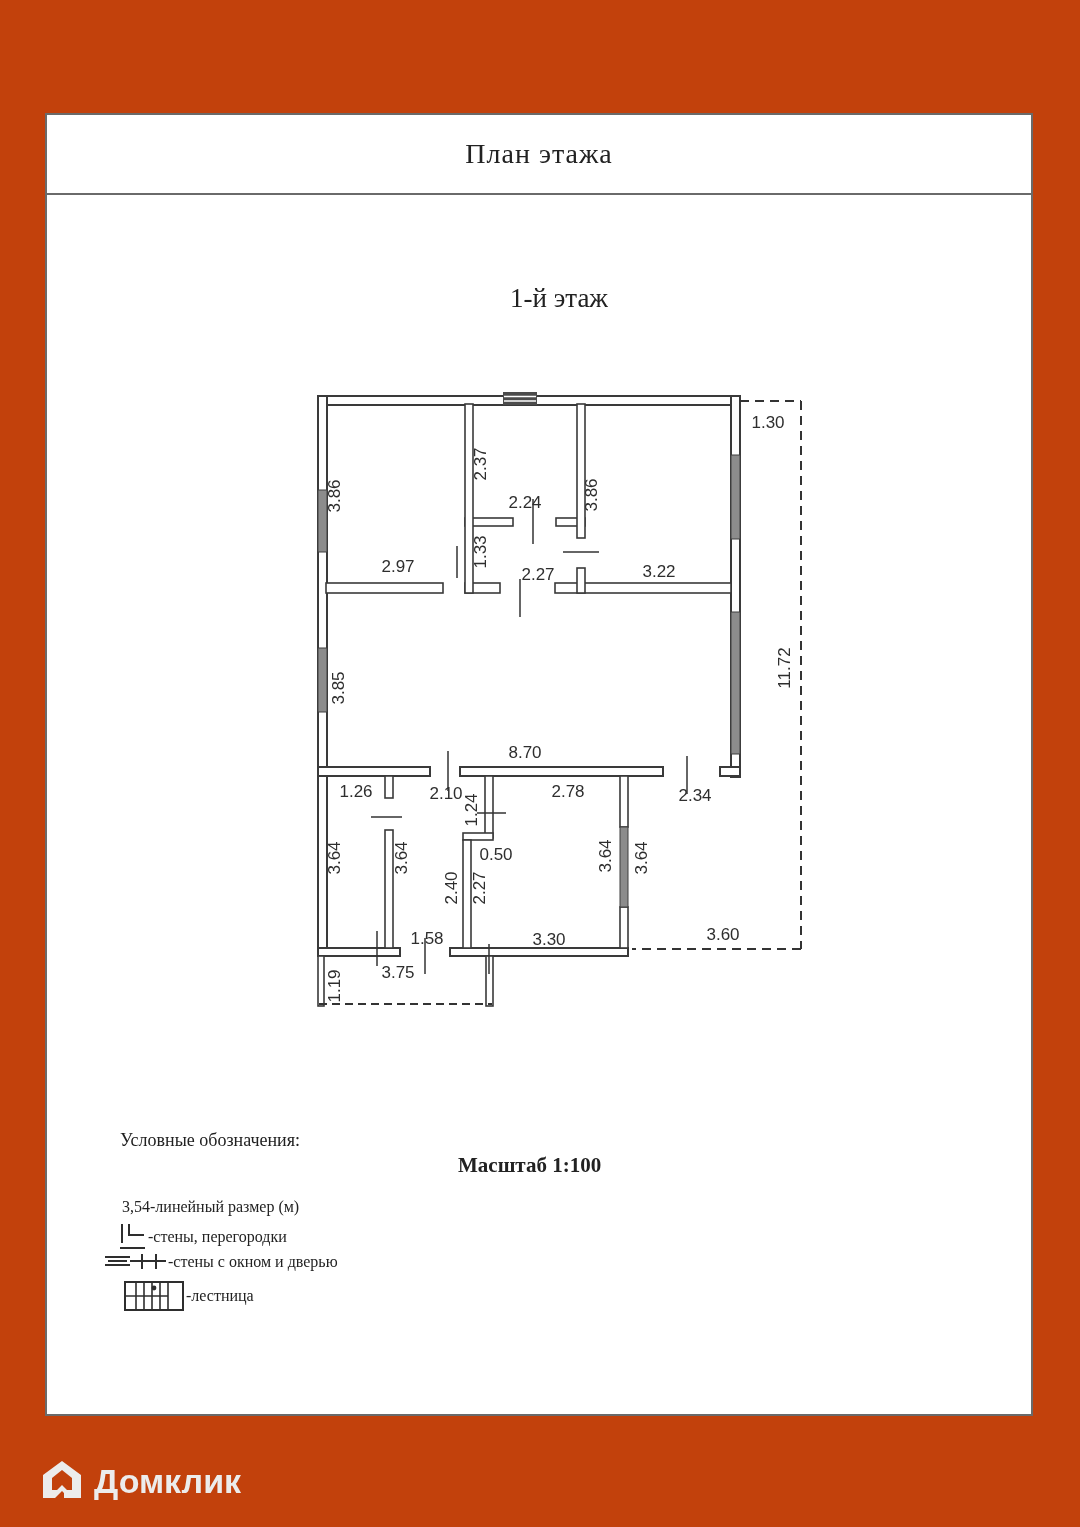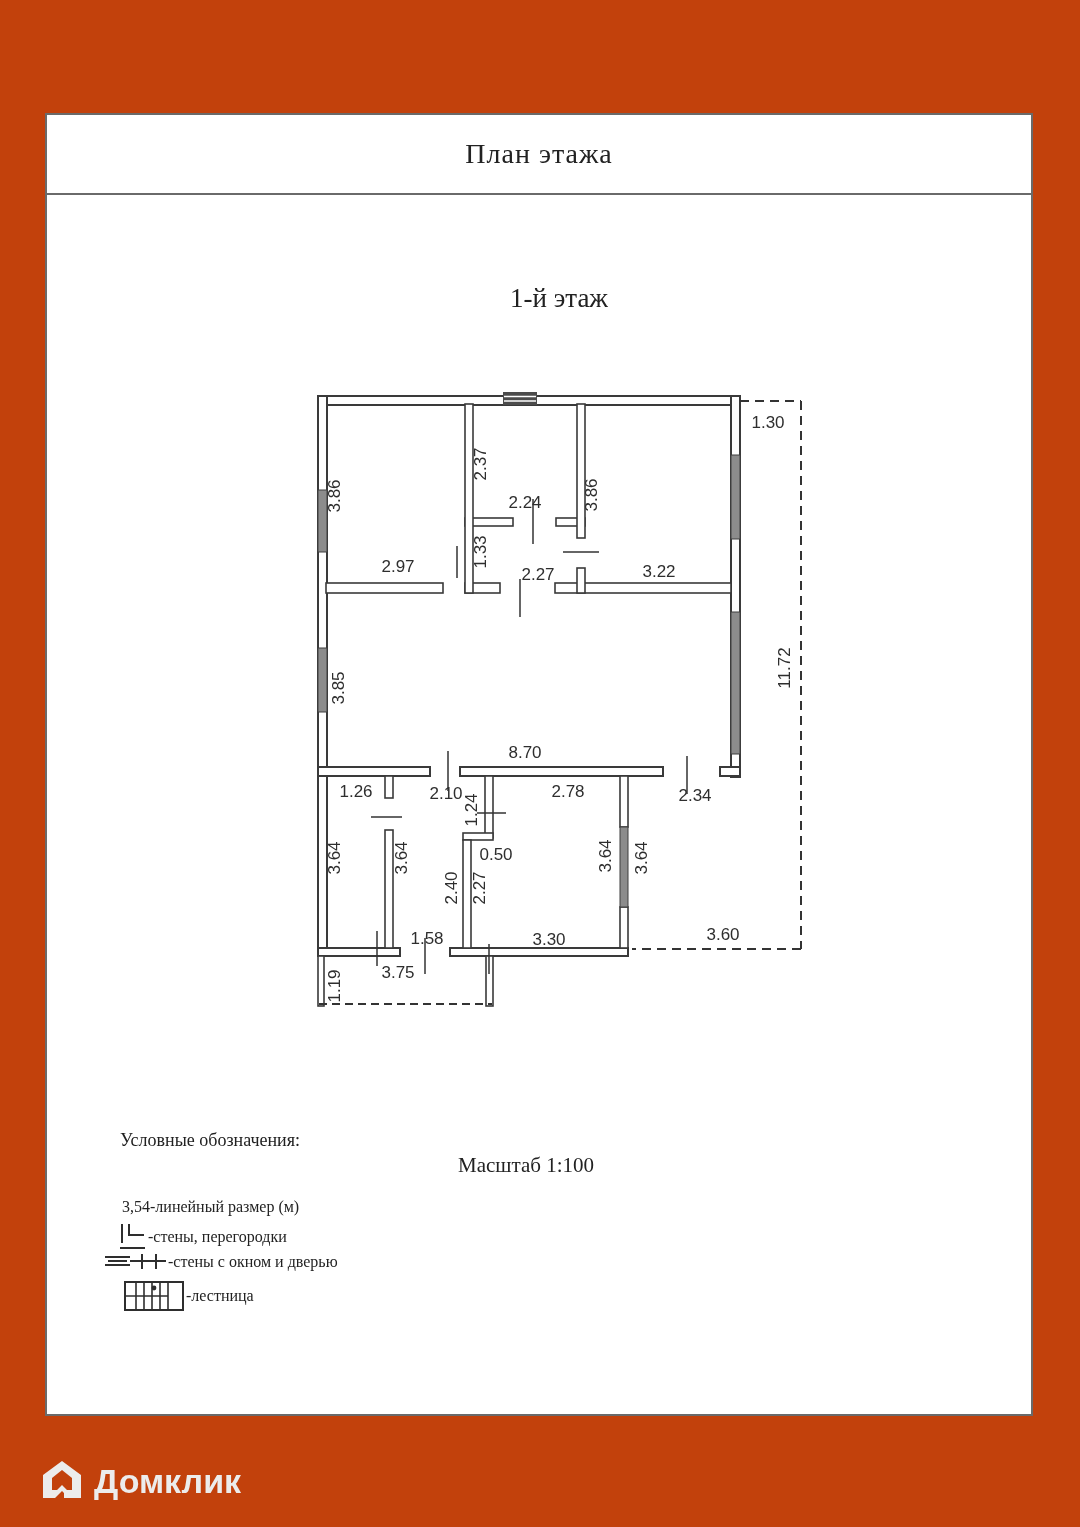--- a/index.html
+++ b/index.html
@@ -15,21 +15,21 @@
                padding-left:40px;box-sizing:border-box;font-size:27px;color:#222;}
   svg.plan{position:absolute;left:0;top:0;width:1080px;height:1527px;}
   .wall{fill:#ffffff;stroke:#3a3a3a;stroke-width:2;}
   .iwall{fill:#ffffff;stroke:#3a3a3a;stroke-width:1.6;}
   .win{fill:#8c8c8c;stroke:#3f3f3f;stroke-width:1;}
   .dash{fill:none;stroke:#333333;stroke-width:2;stroke-dasharray:9 6;}
   .dashp{fill:none;stroke:#333333;stroke-width:1.8;stroke-dasharray:8 5;}
   .tick{stroke:#333333;stroke-width:1.5;}
   .dim{font-family:"Liberation Sans", sans-serif;font-size:17px;fill:#2e2e2e;}
   .legend-heading{position:absolute;left:120px;top:1122px;font-size:18px;color:#222;margin-top:8px;}
-  .scale-label{position:absolute;left:458px;top:1153px;font-size:21px;color:#222;}
+  .scale-label{position:absolute;left:458px;top:1153px;font-size:21px;color:#222;font-weight:bold;}
   .dim-note{position:absolute;left:122px;top:1198px;font-size:16px;color:#222;}
   .legend-row{position:absolute;display:flex;align-items:center;gap:0;color:#222;}
   .legend-row .lbl{font-size:16px;}
   .lg-stroke{stroke:#2e2e2e;stroke-width:2;fill:none;}
   .watermark{position:absolute;left:40px;top:1458px;display:flex;align-items:center;gap:10px;
              color:#ececec;font-family:"Liberation Sans", sans-serif;font-weight:bold;font-size:34px;}
 </style>
 </head>
 <body>
 

